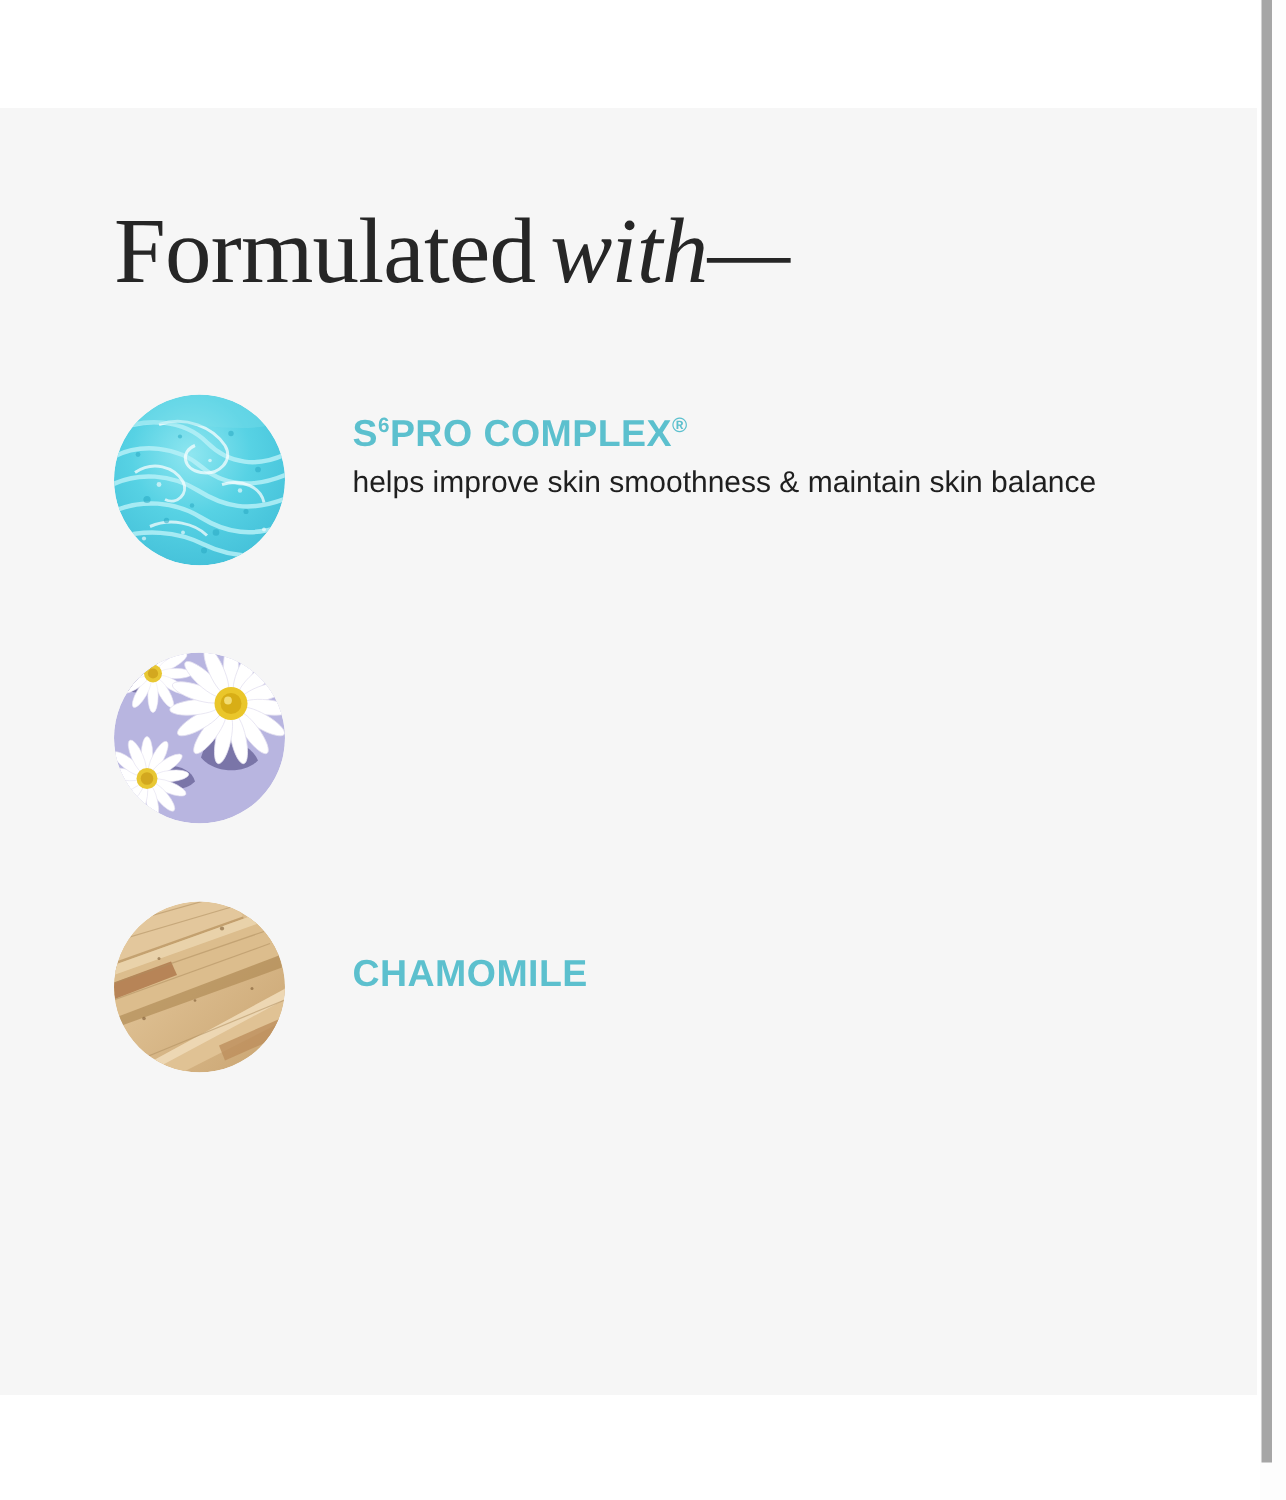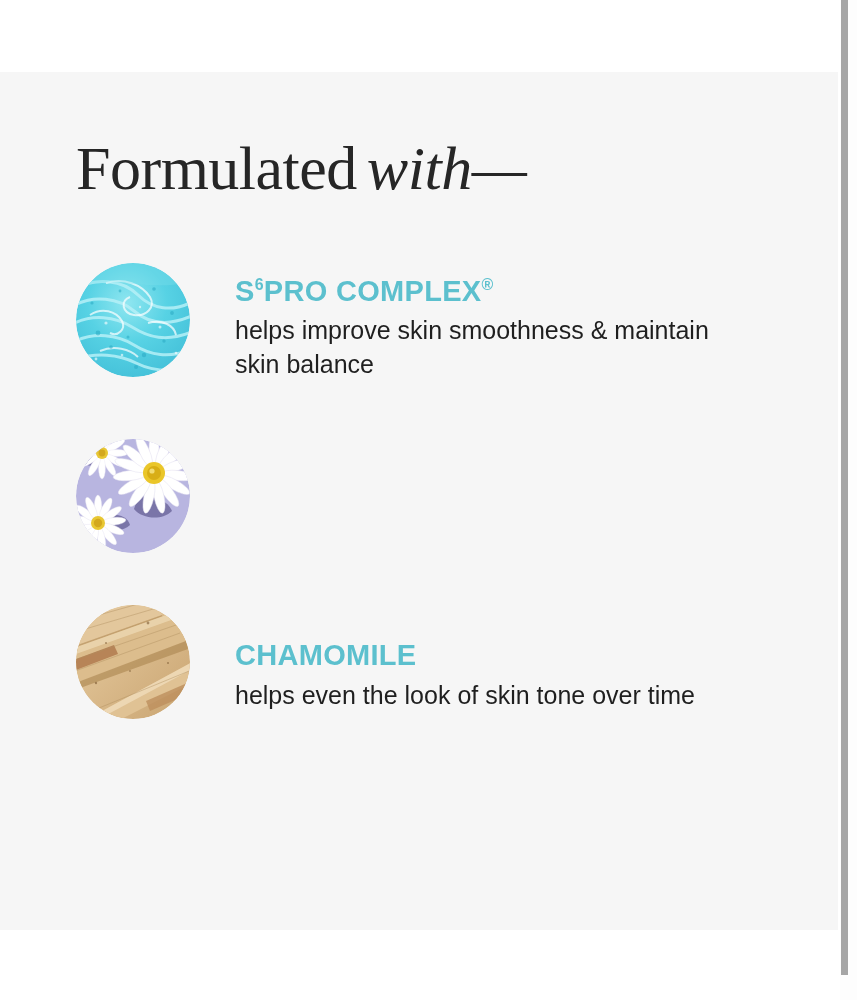--- a/index.html
+++ b/index.html
@@ -69,36 +69,36 @@
   }
   .thumb svg { display: block; width: 114px; height: 114px; }
 
   .copy {
     padding-left: 45px;
     padding-top: 12px;
   }
 
   .ing-name {
     font-family: "Liberation Sans", sans-serif;
-    font-size: 29px;
+    font-size: 25px;
     font-weight: bold;
     letter-spacing: 0.3px;
     color: #5cc0ce;
     line-height: 1.15;
     margin-bottom: 5px;
   }
   .ing-name sup {
     font-size: 0.55em;
     vertical-align: super;
     line-height: 0;
   }
 
   .ing-desc {
     font-family: "Liberation Sans", sans-serif;
-    font-size: 25px;
+    font-size: 20px;
     font-weight: 400;
     color: #1f1f1f;
     line-height: 1.36;
     max-width: 500px;
   }
 
   
   .row-1 { margin-bottom: 58px; }
   .row-2 { margin-bottom: 52px; }
   .row-2 .copy { padding-top: 38px; }
@@ -327,21 +327,20 @@
               <circle cx="30" cy="38" r="1.0"></circle>
               <circle cx="20" cy="78" r="1.2"></circle>
               <circle cx="92" cy="58" r="1.0"></circle>
               <circle cx="54" cy="66" r="0.9"></circle>
             </g>
           </g>
         </svg>
       </div>
       <div class="copy">
         <div class="ing-name">CHAMOMILE</div>
-        <div class="ing-desc">helps even the look of skin tone over time</div>
       </div>
     </div>
 
   </div>
 
   <div class="scrollbar-track">
     <div class="scrollbar-thumb"></div>
   </div>
 
 </div>

